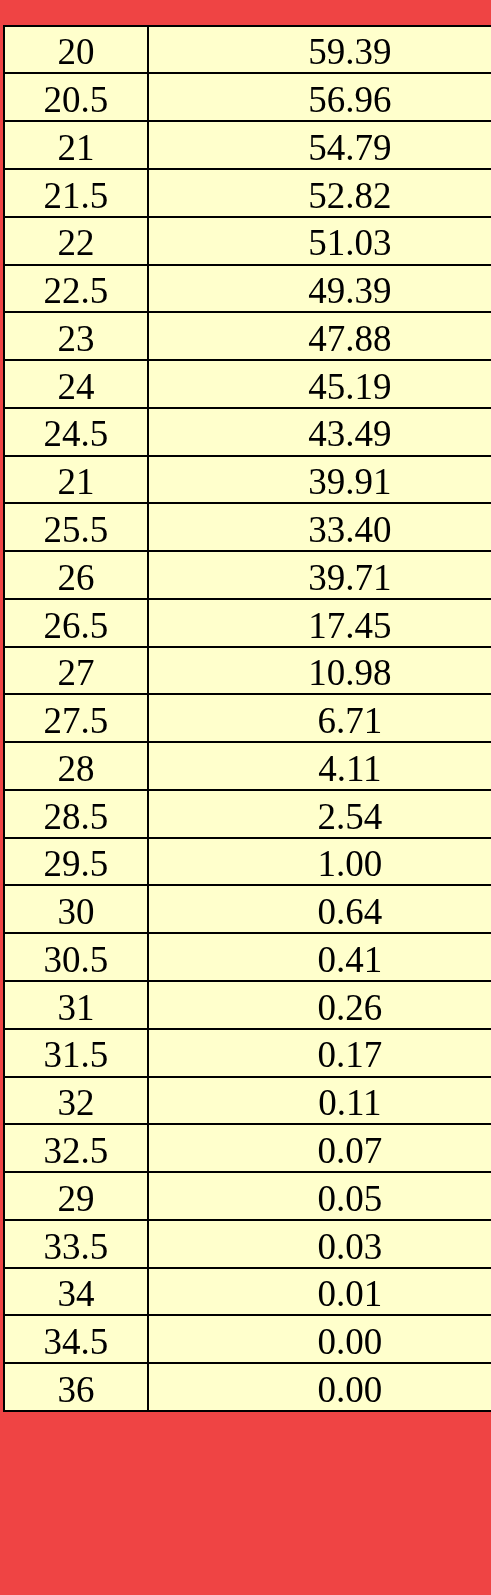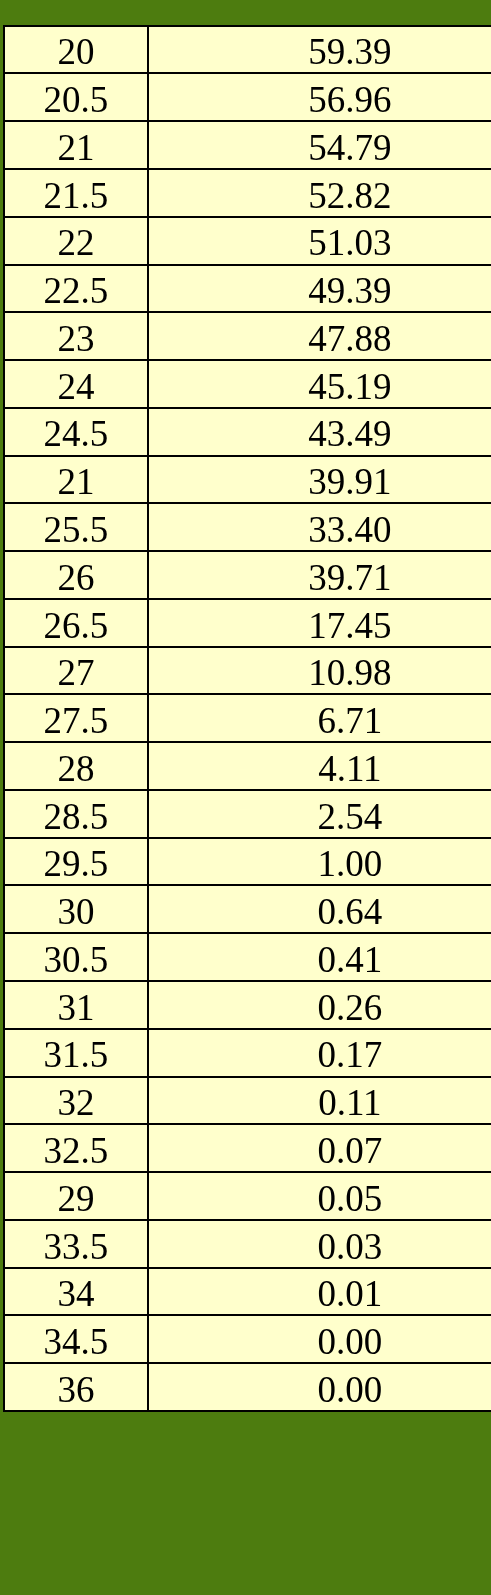--- a/index.html
+++ b/index.html
@@ -11,21 +11,21 @@
   body {
     width: 491px;
     height: 1595px;
     overflow: hidden;
     font-family: "Liberation Serif", serif;
   }
   .page {
     position: relative;
     width: 491px;
     height: 1595px;
-    background: #4d7c0f;
+    background: #ef4444;
     overflow: hidden;
   }
   .data-table {
     position: absolute;
     left: 2.9px;
     top: 24.7px;
     width: 483.6px;
     border-collapse: collapse;
     table-layout: fixed;
     background: #ffffcc;

